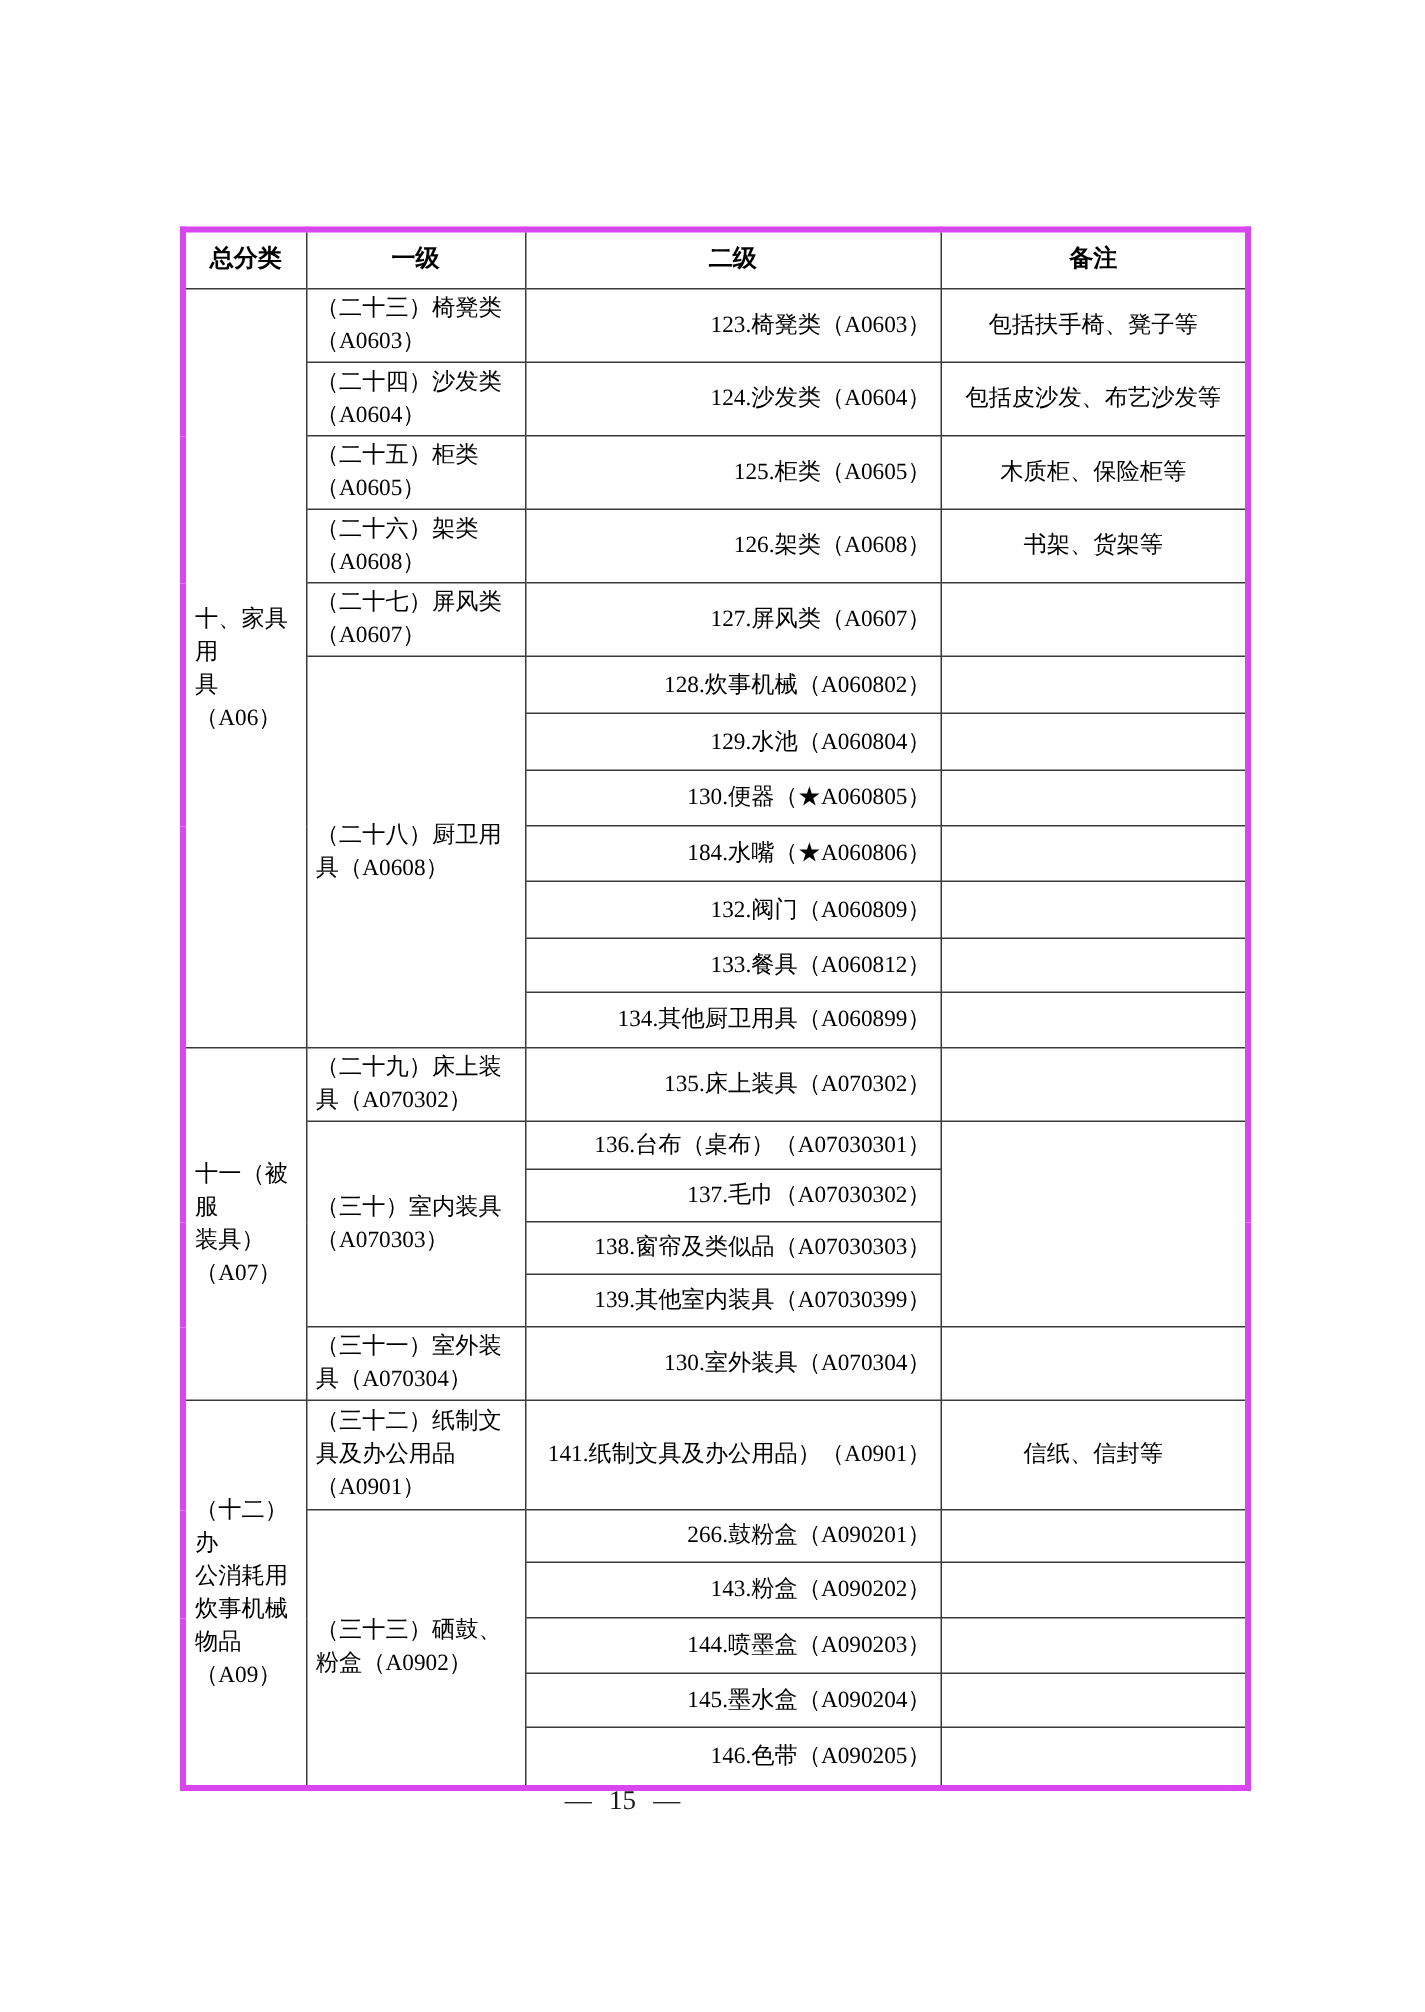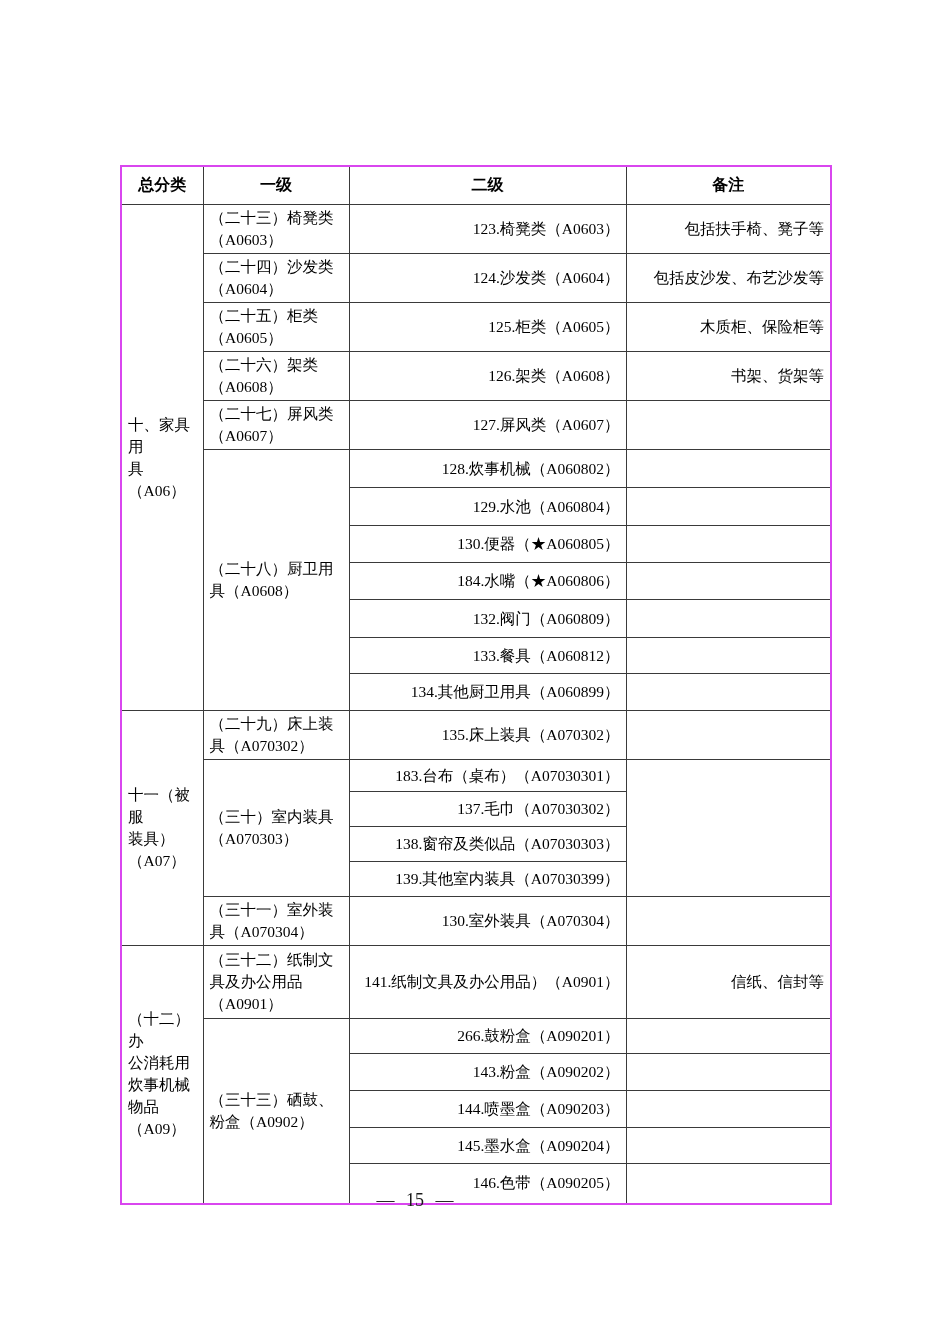--- a/index.html
+++ b/index.html
@@ -16,25 +16,25 @@
     overflow: hidden;
   }
   .page {
     position: absolute;
     inset: 0;
     background: #ffffff;
   }
   table.cls-table {
     position: absolute;
     left: 120px;
-    top: 165px;
+    top: 151px;
     width: 710px;
     border-collapse: collapse;
     table-layout: fixed;
-    border: 2px solid #d946ef;
+    border: 4px solid #d946ef;
   }
   table.cls-table td, table.cls-table th {
     border: 1.5px solid #3a3a3a;
     font-size: 15.5px;
     line-height: 1.42;
     vertical-align: middle;
     padding: 2px 6px;
     overflow: hidden;
     font-weight: normal;
   }
@@ -53,21 +53,21 @@
   td.lv1 {
     text-align: left;
     white-space: pre-line;
     padding: 2px 2px;
   }
   td.lv2 {
     text-align: right;
     padding-left: 7px;
   }
   td.rmk {
-    text-align: right;
+    text-align: center;
     padding-left: 7px;
   }
   .footer {
     position: absolute;
     top: 1190px;
     left: 0;
     width: 830px;
     text-align: center;
     font-size: 18px;
     word-spacing: 7px;
@@ -163,21 +163,21 @@
 装具）
 （A07）</td>
       <td class="lv1">（二十九）床上装
 具（A070302）</td>
       <td class="lv2">135.床上装具（A070302）</td>
       <td class="rmk"></td>
     </tr>
     <tr style="height:32px">
       <td class="lv1" rowspan="4">（三十）室内装具
 （A070303）</td>
-      <td class="lv2">183.台布（桌布）（A07030301）</td>
+      <td class="lv2">136.台布（桌布）（A07030301）</td>
       <td class="rmk" rowspan="4"></td>
     </tr>
     <tr style="height:35px">
       <td class="lv2">137.毛巾（A07030302）</td>
     </tr>
     <tr style="height:35px">
       <td class="lv2">138.窗帘及类似品（A07030303）</td>
     </tr>
     <tr style="height:35px">
       <td class="lv2">139.其他室内装具（A07030399）</td>

